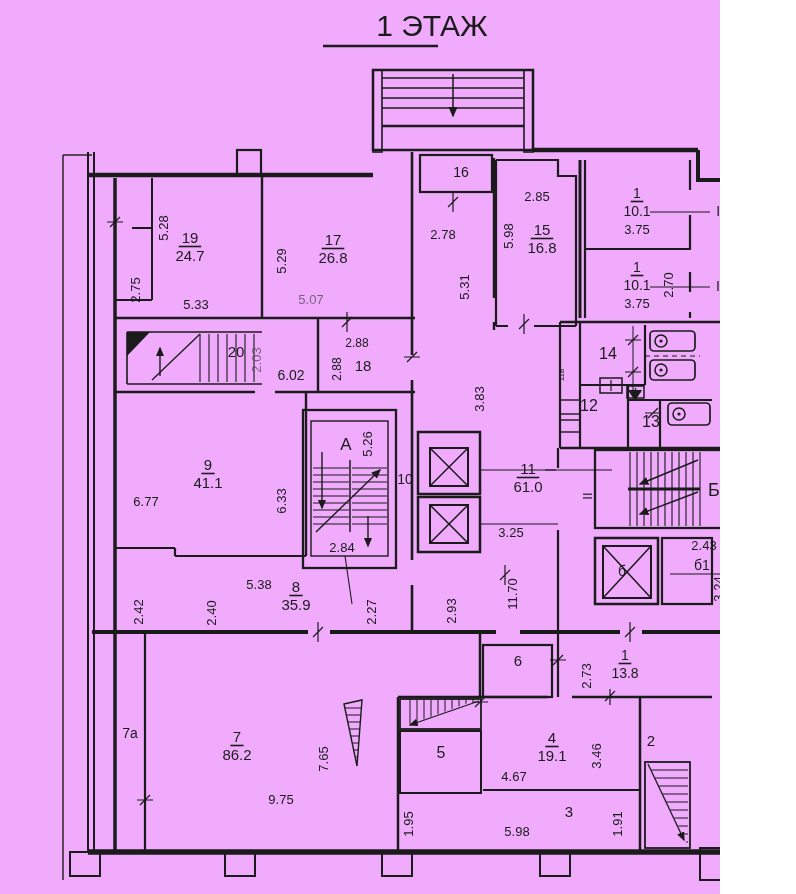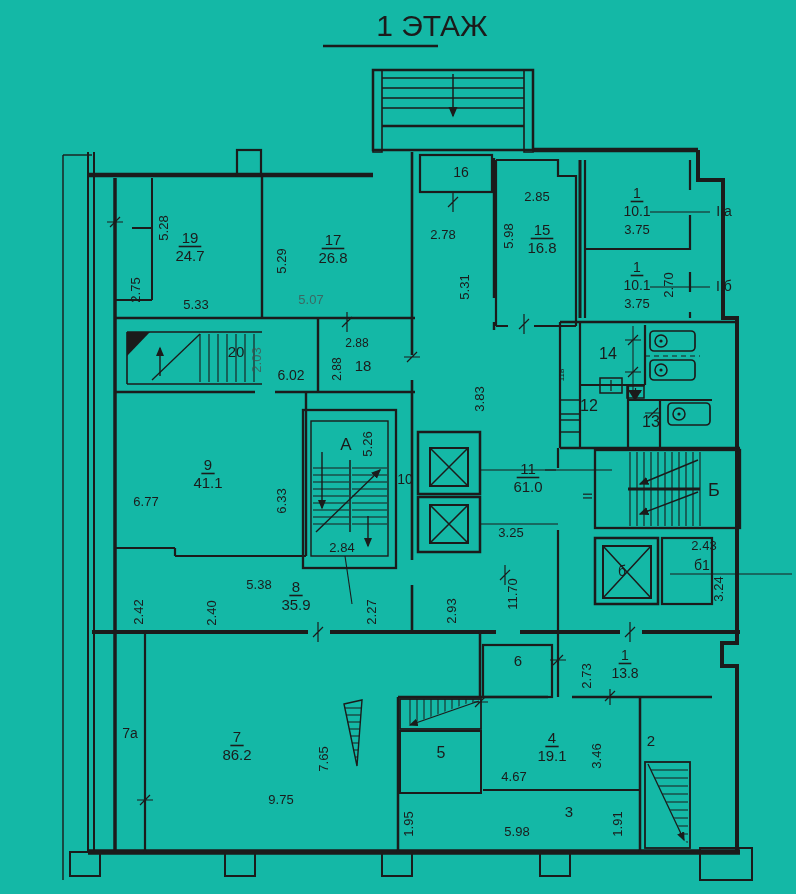--- a/index.html
+++ b/index.html
@@ -1,16 +1,16 @@
 <!DOCTYPE html>
 <html><head>
 <meta charset="utf-8">
 <style>
   html,body{margin:0;padding:0;background:#ffffff;}
-  .page{position:relative;width:796px;height:894px;background:#14b8a6;overflow:hidden;}
+  .page{position:relative;width:720px;height:894px;background:#f0abfc;overflow:hidden;}
   svg{display:block;}
   text{font-family:"Liberation Sans","DejaVu Sans",sans-serif;fill:#1b1b1b;}
   .faint{fill:#4a4a4a;opacity:.72;}
   .wall{stroke:#1b1b1b;fill:none;}
   .fill-ink{fill:#1b1b1b;}
 </style>
 </head>
 <body>
 
 <div class="page">

